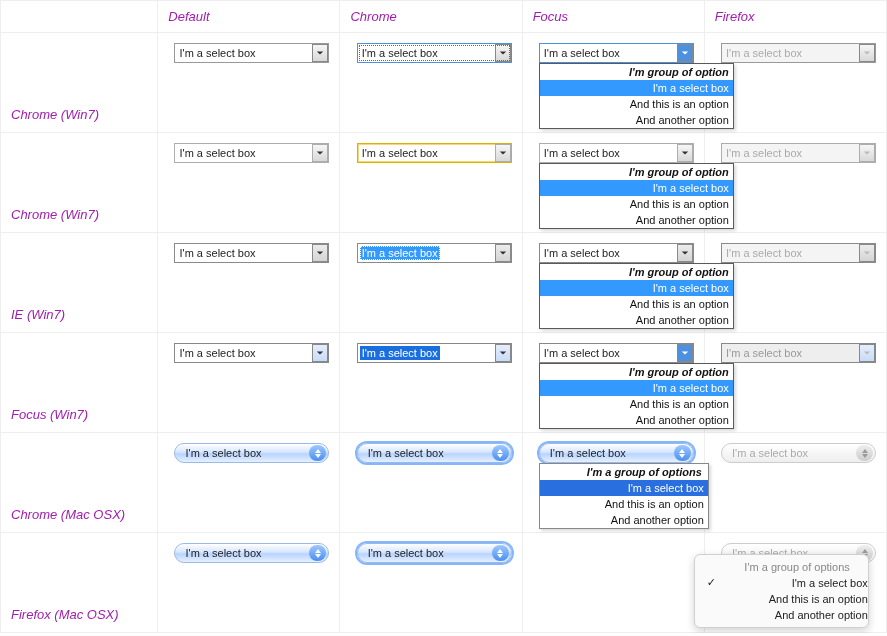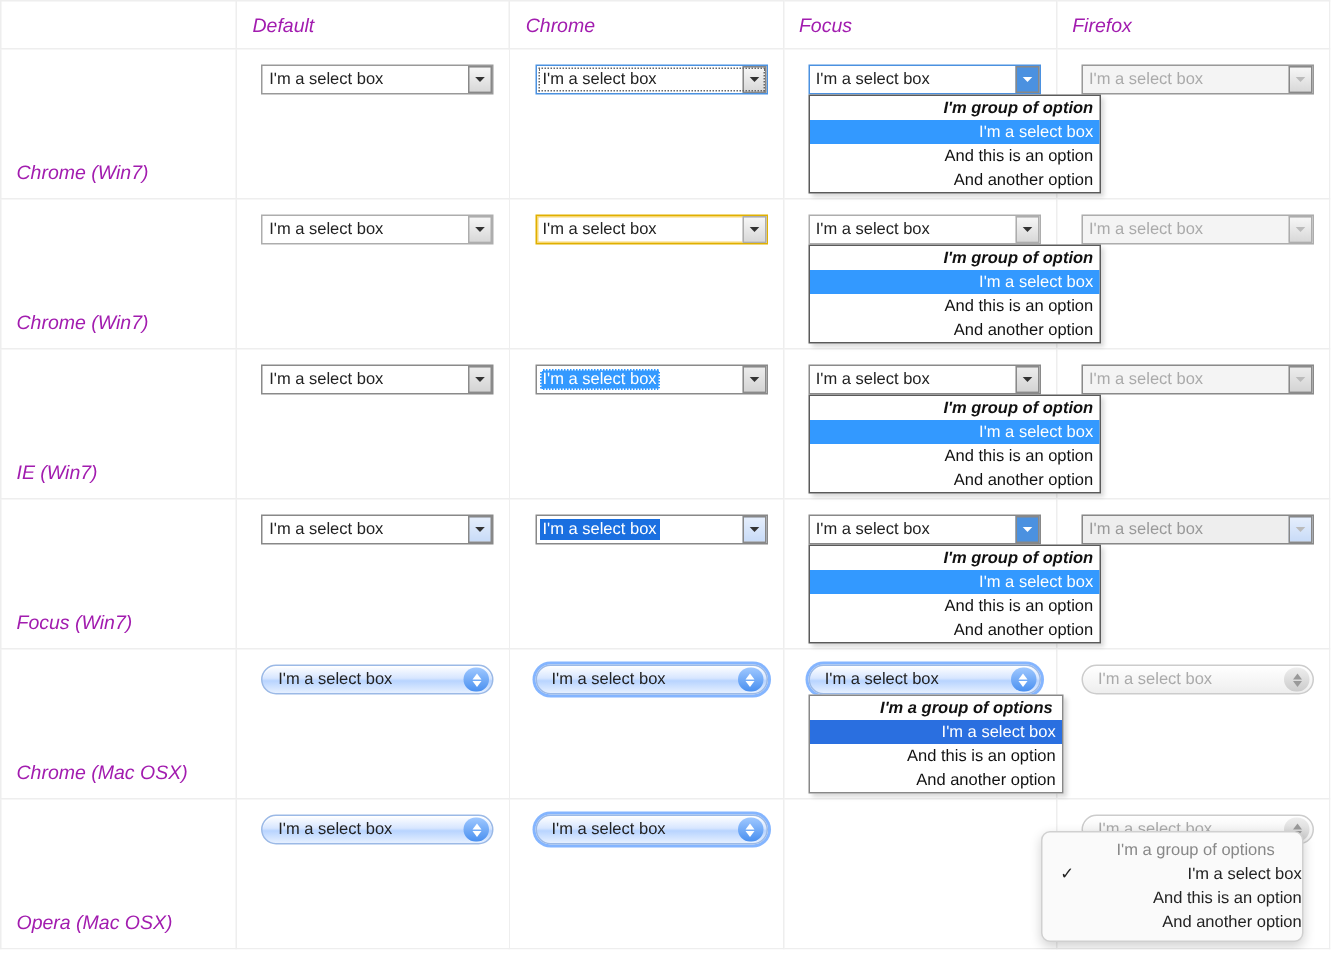--- a/index.html
+++ b/index.html
@@ -509,21 +509,21 @@
           <span class="stepper">
                 <span class="tri up"></span>
                 <span class="tri dn"></span>
               </span>
         </span>
       </span>
     </td>
   </tr>
 
   <tr>
-    <td class="row-head">Opera (Mac OSX)</td>
+    <td class="row-head">Firefox (Mac OSX)</td>
     <td class="cell">
       <span class="wrap ch-mac">
         <span class="sel-mac">
           <span class="txt">I'm a select box</span>
           <span class="stepper">
                 <span class="tri up"></span>
                 <span class="tri dn"></span>
               </span>
         </span>
       </span>

